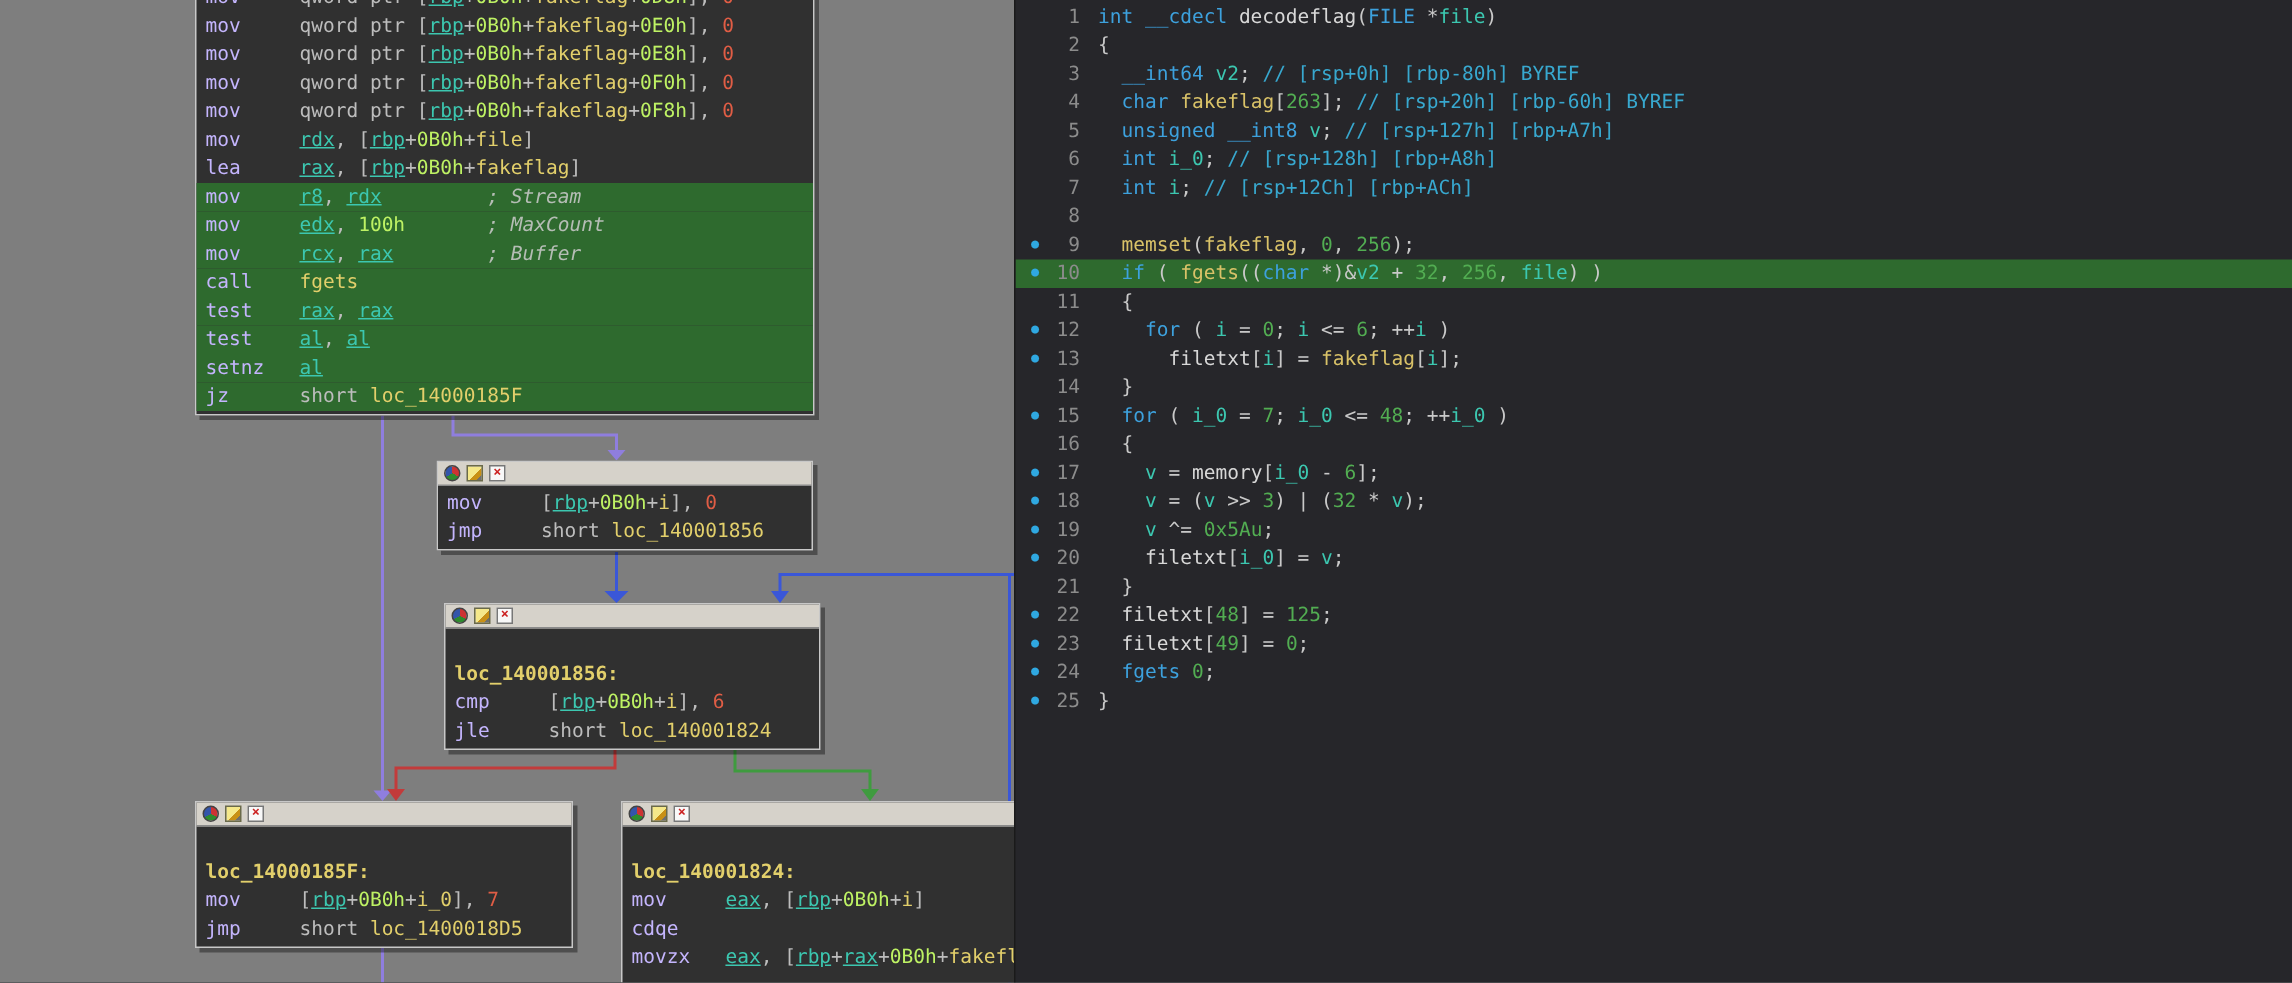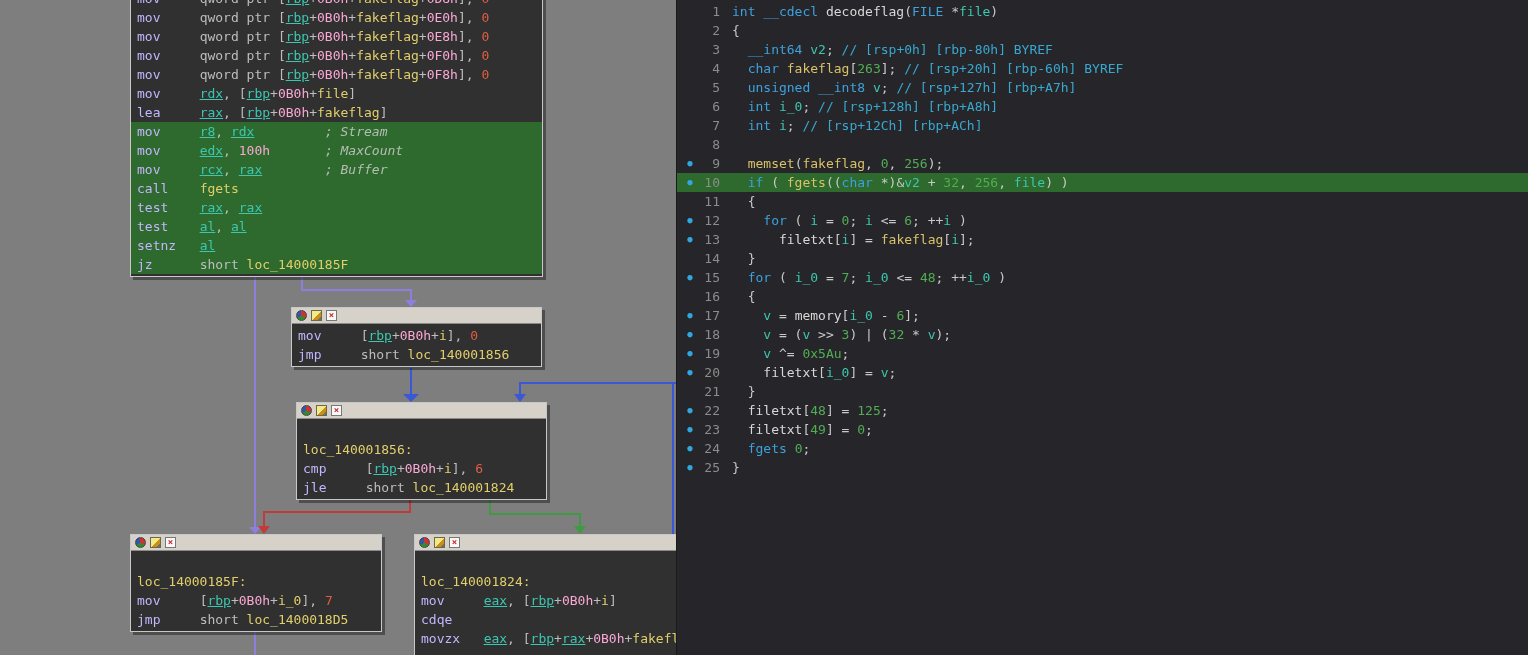--- a/index.html
+++ b/index.html
@@ -28,22 +28,22 @@
   .node-header{height:15px;background:#d6d2ca;border-bottom:1px solid #8a8a8a;display:flex;align-items:center;gap:4px;padding:0 4px;}
   .nicon{display:inline-block;}
   .nicon-pie{width:9px;height:9px;border-radius:50%;border:1px solid #444;
     background:conic-gradient(#cc3333 0 33%,#2e8b2e 33% 66%,#3355aa 66% 100%);}
   .nicon-edit{width:9px;height:9px;background:linear-gradient(135deg,#f5e88a 0 55%,#c89016 55% 80%,#6e6e6e 80%);border:1px solid #6a6a4a;}
   .nicon-chart{width:9px;height:9px;background:#f8f8f8;border:1px solid #777;color:#cc2222;font-size:9px;line-height:9px;text-align:center;font-weight:bold;}
   .node-body{padding:2px 0;}
   .asm-row{height:19px;line-height:19px;font-size:13px;white-space:pre;padding:0 6px;}
   .asm-row.hl{background:#2e6a2e;}
   .a-mn{color:#c4b5fd;} .a-pun{color:#bdbdbd;} .a-reg{color:#3cc7b0;text-decoration:underline;}
-  .a-off{color:#f9a8d4;} .a-imm{color:#e05d45;} .a-sym{color:#e2cf6b;}
-  .a-lbl{color:#e2cf6b;} .a-cmt{color:#b5bdb5;font-style:italic;}
+  .a-off{color:#bef264;} .a-imm{color:#e05d45;} .a-sym{color:#e2cf6b;}
+  .a-lbl{color:#e2cf6b;font-weight:bold;} .a-cmt{color:#b5bdb5;font-style:italic;}
 
   
   .dpane{position:absolute;left:676px;top:0;width:852px;height:655px;background:#26262a;border-left:1px solid #1a1a1a;box-sizing:border-box;padding-top:2px;overflow:hidden;}
   .dline{height:19px;line-height:19px;font-size:13px;white-space:pre;display:flex;}
   .dline-hl{background:#2e6a2e;}
   .ddot{width:12px;margin-left:7px;text-align:center;color:#2fa8e1;font-size:9px;line-height:19px;flex:none;}
   .dnum{width:24px;text-align:right;color:#8c8c8c;margin-right:12px;flex:none;}
   .dcode{flex:none;}
   .d-kw{color:#3da1dd;} .d-var{color:#3cc7b0;} .d-cmt{color:#38a8cf;}
   .d-num{color:#52ad52;} .d-yel{color:#d9c268;} .d-glob{color:#d8d8d8;}

